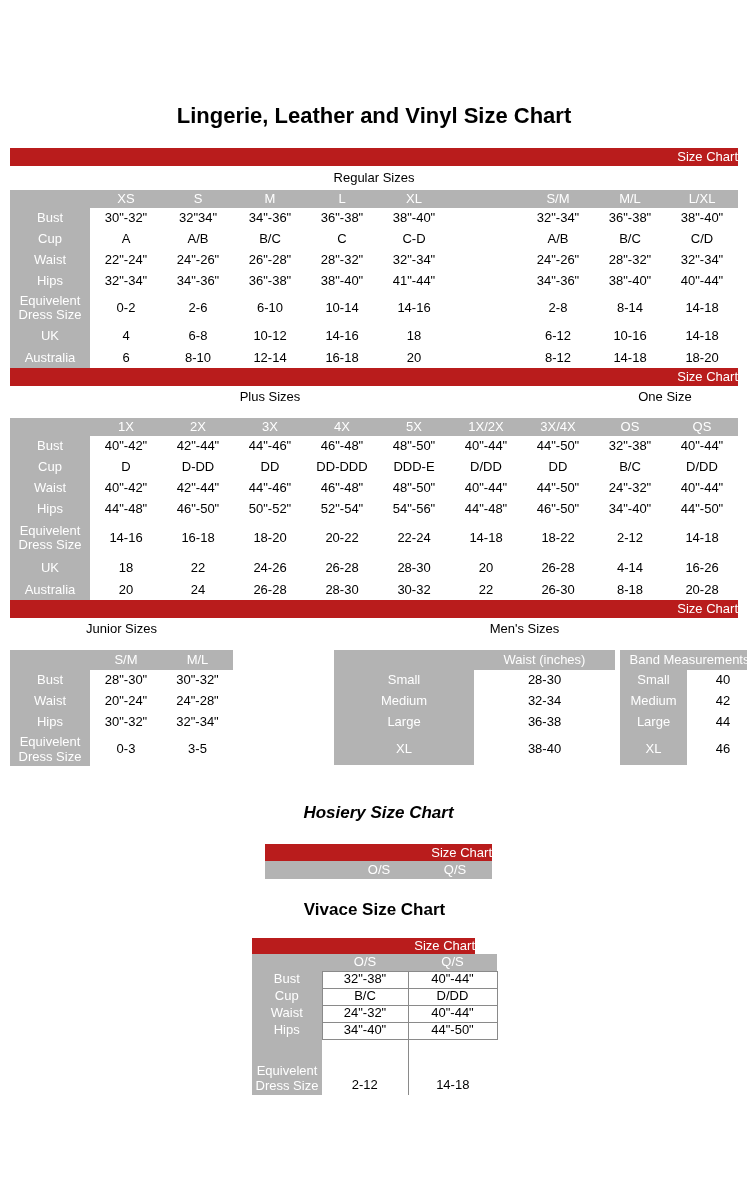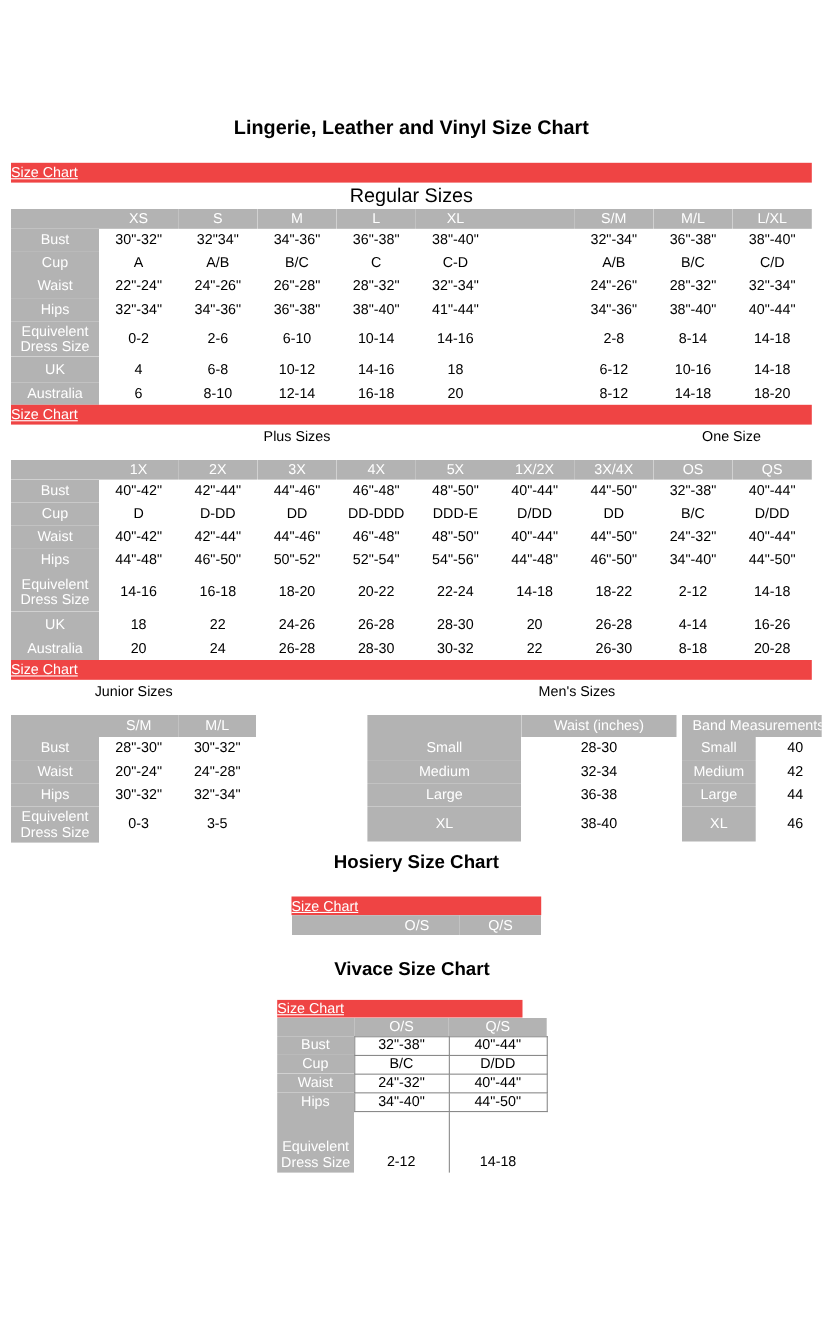--- a/index.html
+++ b/index.html
@@ -1,24 +1,24 @@
 <!DOCTYPE html>
 <html><head>
 <meta charset="utf-8">
 <title>Size Chart</title>
 <style>
   html,body{margin:0;padding:0;background:#ffffff;}
   body{width:747px;min-height:1200px;font-family:"Liberation Sans",sans-serif;color:#000;}
   .wrap{width:728px;margin-left:10px;padding-top:106px;}
 
-  .main-title{font-size:18px;font-weight:bold;text-align:center;line-height:20px;margin-bottom:22px;}
+  .main-title{font-size:22px;font-weight:bold;text-align:center;line-height:20px;margin-bottom:22px;}
   .sub-title{font-size:17px;font-weight:bold;text-align:center;line-height:20px;}
 
-  .bar{height:18px;line-height:18px;background:#ef4444;color:#ffffff;font-size:13px;text-align:left;text-decoration:underline;}
-  .section-label{height:24px;line-height:24px;font-size:18px;text-align:center;}
+  .bar{height:18px;line-height:18px;background:#b91c1c;color:#ffffff;font-size:13px;text-align:right;}
+  .section-label{height:24px;line-height:24px;font-size:13px;text-align:center;}
 
   .dual-label{position:relative;height:32px;font-size:13px;}
   .dual-label span{position:absolute;top:0;text-align:center;line-height:21px;}
   .plus-label{left:80px;width:360px;}
   .one-size-label{left:583px;width:144px;}
   .junior-label{left:0;width:223px;}
   .mens-label{left:302px;width:425px;}
 
   table{border-collapse:collapse;table-layout:fixed;}
   td{padding:0;font-size:13px;line-height:1.1;text-align:center;vertical-align:middle;white-space:nowrap;overflow:hidden;}
@@ -41,21 +41,21 @@
   .t-main tbody tr:nth-child(7){height:20px;}
 
   .tables-row{display:flex;align-items:flex-start;}
   .t-side thead tr{height:20px;}
   .t-side tbody tr{height:21px;}
   .t-junior{width:223px;}
   .t-junior tbody tr:nth-child(4){height:33px;}
   .t-mens{width:425px;margin-left:101px;}
   .t-mens tbody tr:nth-child(4){height:32px;}
 
-  .hosiery-title{width:227px;margin-left:255px;margin-top:8px;}
+  .hosiery-title{width:227px;margin-left:255px;margin-top:37px;font-style:italic;}
   .hosiery-block{margin-left:255px;width:227px;margin-top:21px;}
   .bar-hosiery{width:227px;height:17px;line-height:17px;}
   .t-hosiery{width:227px;}
   .t-hosiery thead tr{height:18px;}
   .t-hosiery tbody tr{height:20px;}
 
   .vivace-title{width:245px;margin-left:242px;margin-top:21px;}
   .vivace-block{margin-left:242px;width:245px;margin-top:18px;}
   .bar-vivace{width:223px;height:16px;line-height:16px;}
   .t-vivace{width:245px;}

